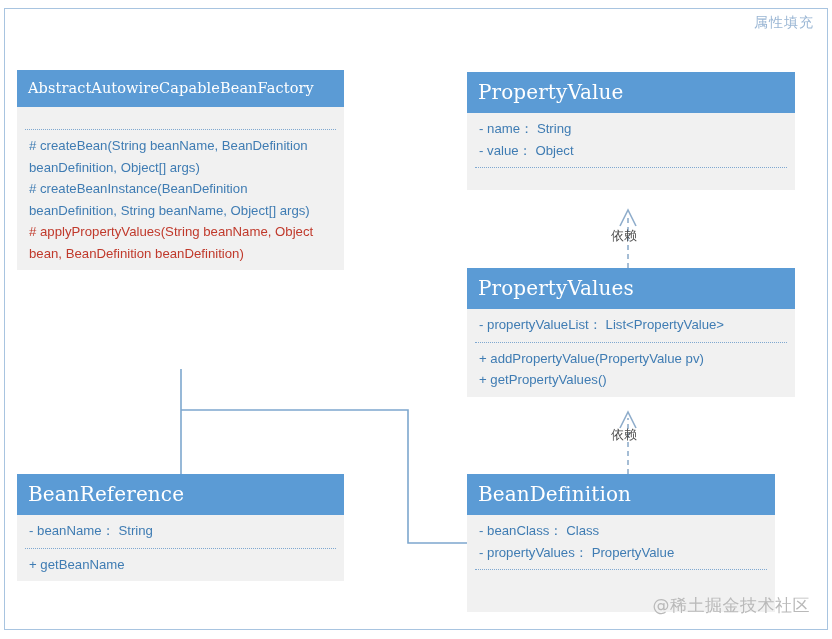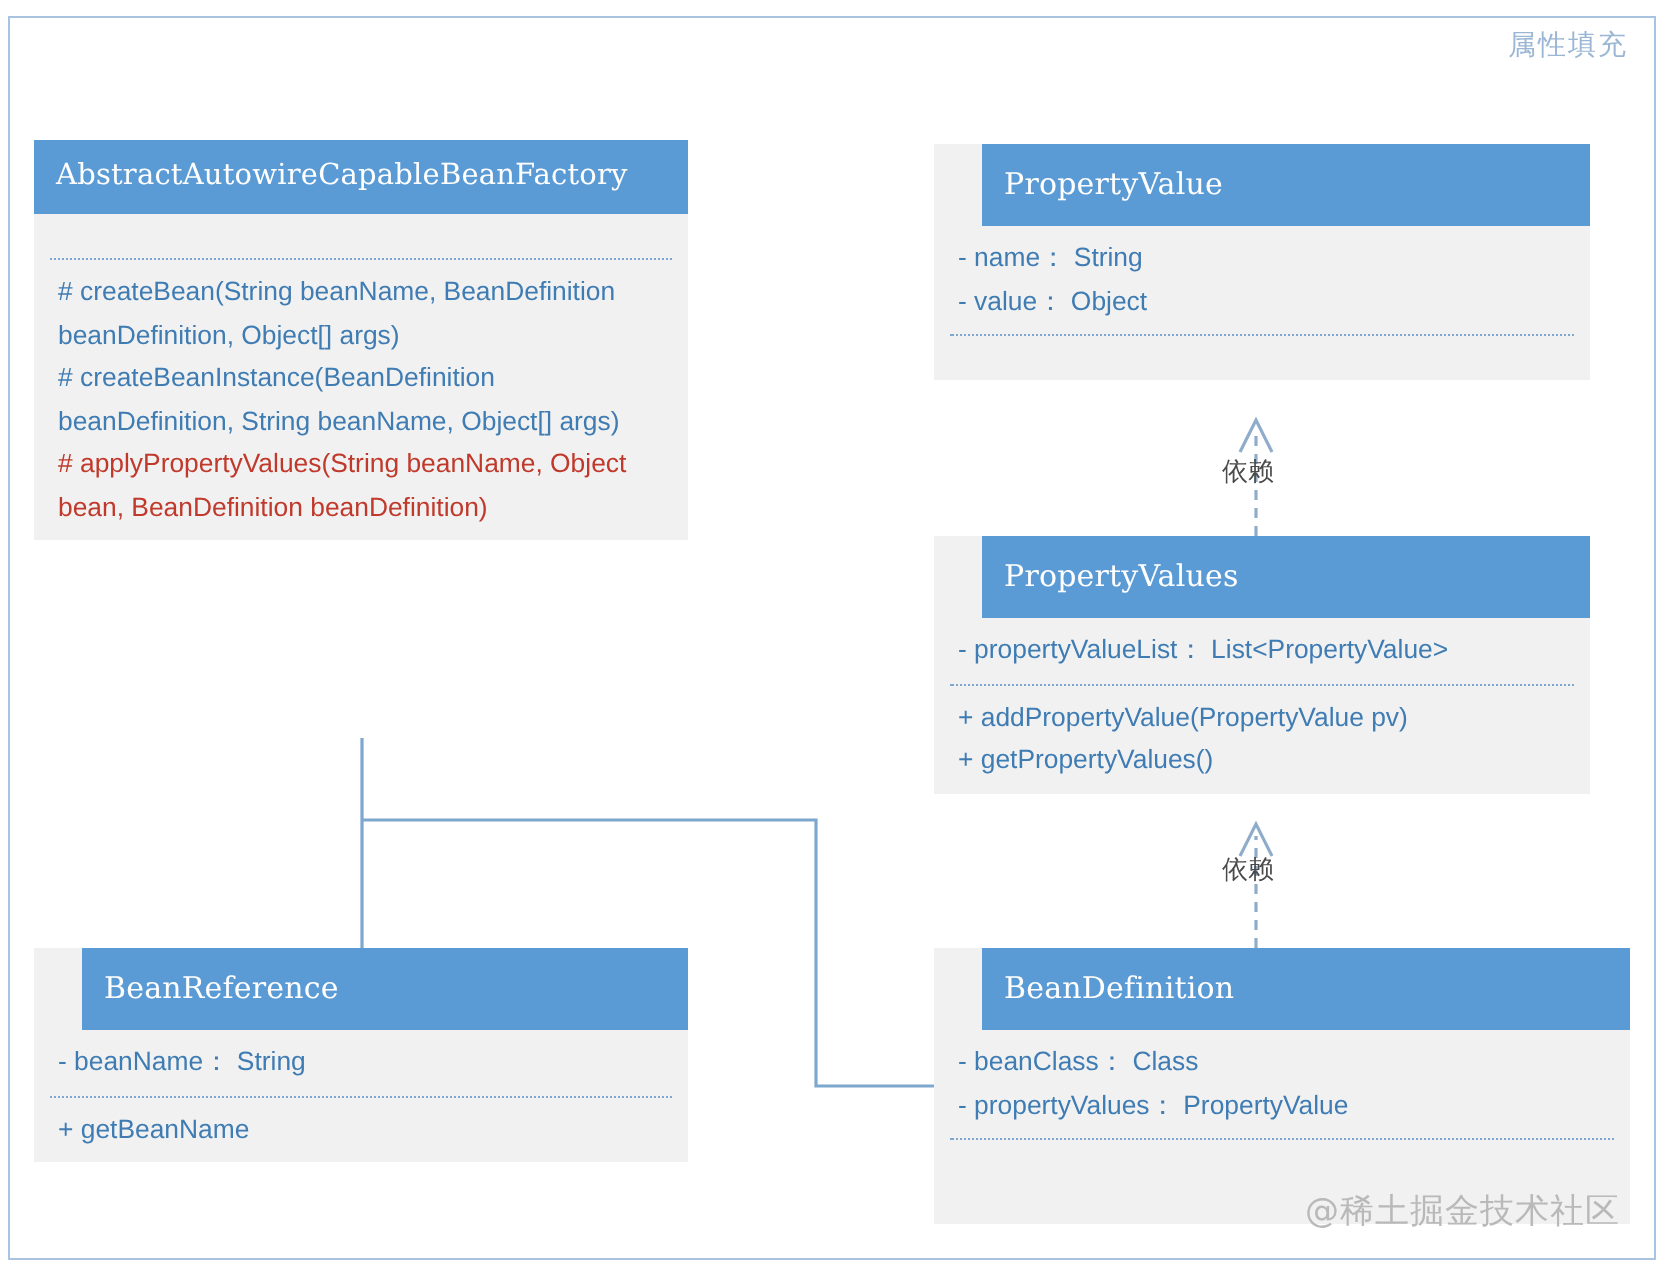--- a/index.html
+++ b/index.html
@@ -48,23 +48,22 @@
     color: #ffffff;
     font-family: "DejaVu Serif", serif;
     font-size: 14.5px;
     line-height: 19px;
     padding: 9px 11px 9px 11px;
     box-sizing: border-box;
     letter-spacing: 0.1px;
   }
   .uml-header.plain {
     font-style: normal;
-    font-size: 15px;
+    font-size: 20px;
     padding: 11px 11px 11px 11px;
-    margin-left: 24px;
   }
   .compartment {
     box-sizing: border-box;
     padding: 5px 20px 6px 12px;
     color: #3f7cb3;
     font-size: 13.2px;
     line-height: 21.5px;
   }
   .compartment.empty {
     padding: 0;
@@ -181,21 +180,21 @@
     <div class="uml-header plain">BeanReference</div>
     <div class="compartment">
       <div class="member">- beanName： String</div>
     </div>
     <div class="divider"></div>
     <div class="compartment">
       <div class="member">+ getBeanName</div>
     </div>
   </div>
 
-  <div class="uml-class" style="left:467px; top:474px; width:348px;">
+  <div class="uml-class" style="left:467px; top:474px; width:308px;">
     <div class="uml-header plain">BeanDefinition</div>
     <div class="compartment">
       <div class="member">- beanClass： Class</div>
       <div class="member">- propertyValues： PropertyValue</div>
     </div>
     <div class="divider"></div>
     <div class="compartment empty" style="height:42px;"></div>
   </div>
 
   <div id="watermark">@稀土掘金技术社区</div>

